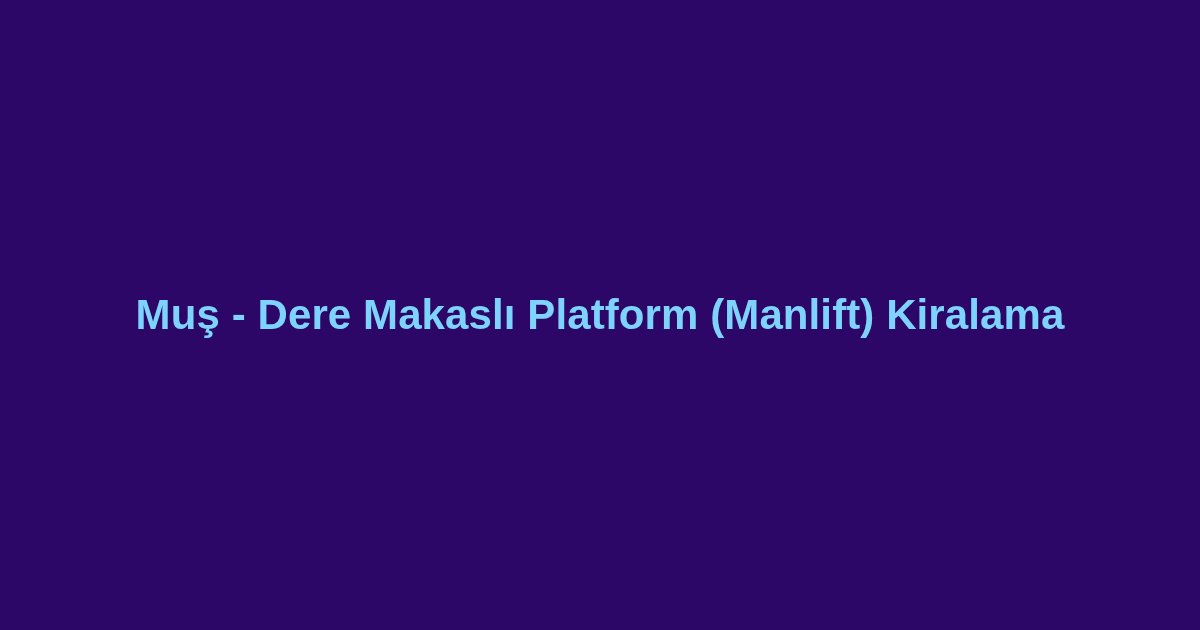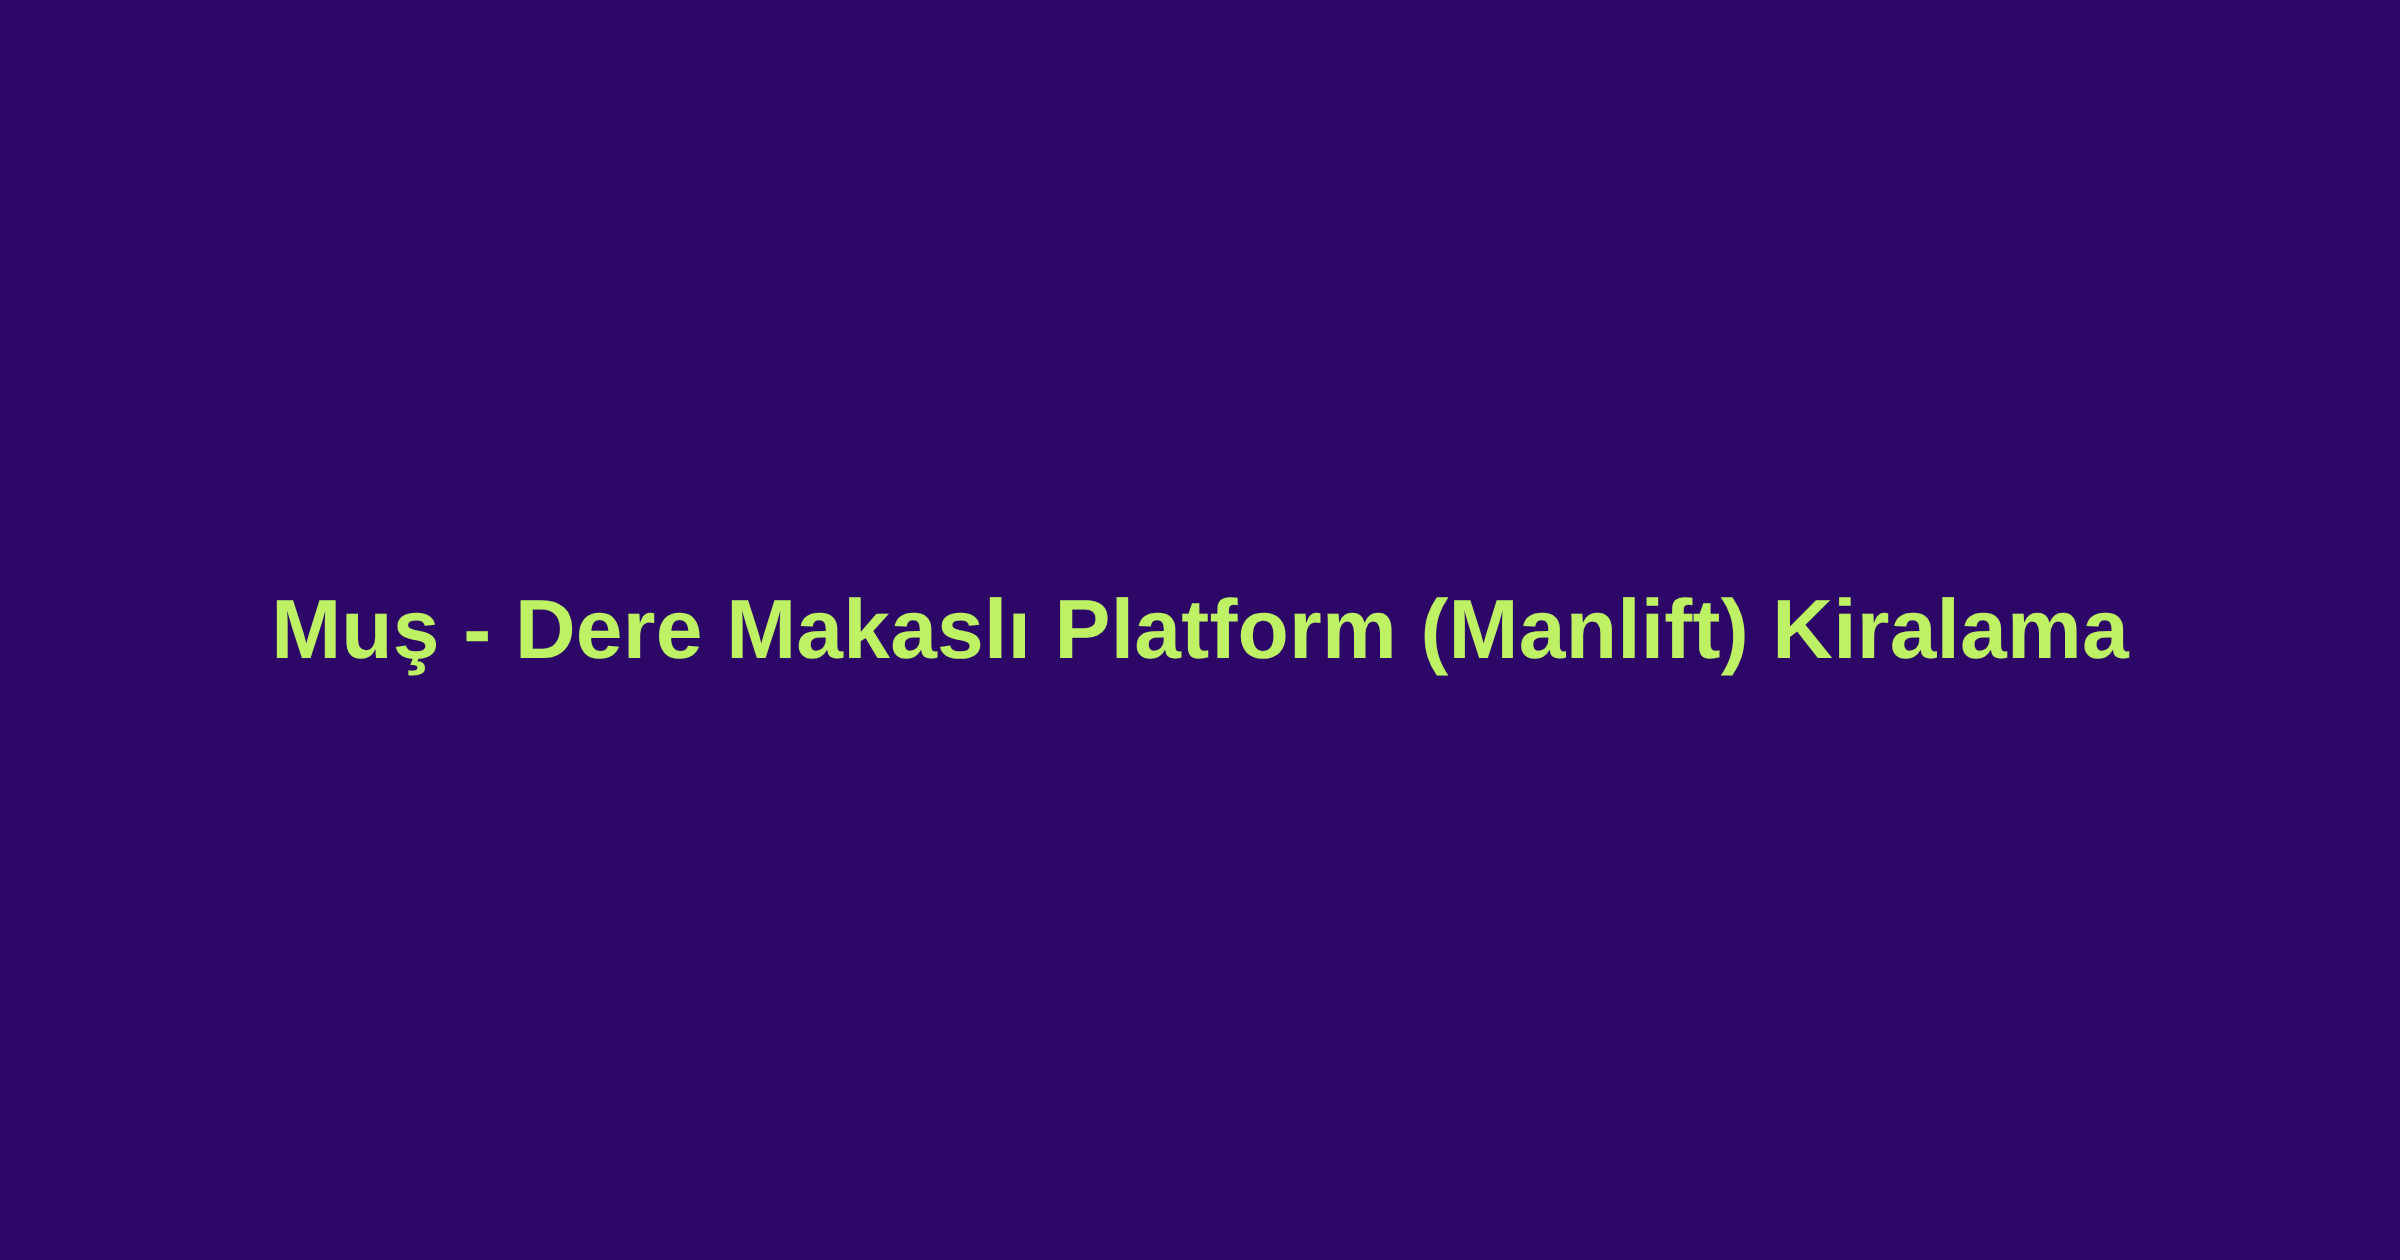--- a/index.html
+++ b/index.html
@@ -29,21 +29,21 @@
     width: 960px;
     display: flex;
     align-items: center;
     justify-content: center;
     text-align: center;
   }
 
   .og-card__title {
     margin: 0;
     padding: 0;
-    color: #bef264;
+    color: #7dd3fc;
     font-family: "Liberation Sans", "DejaVu Sans", sans-serif;
     font-size: 42px;
     font-weight: 700;
     line-height: 50px;
     letter-spacing: 0.1px;
     text-align: center;
     word-wrap: break-word;
     overflow-wrap: break-word;
   }
 </style>

